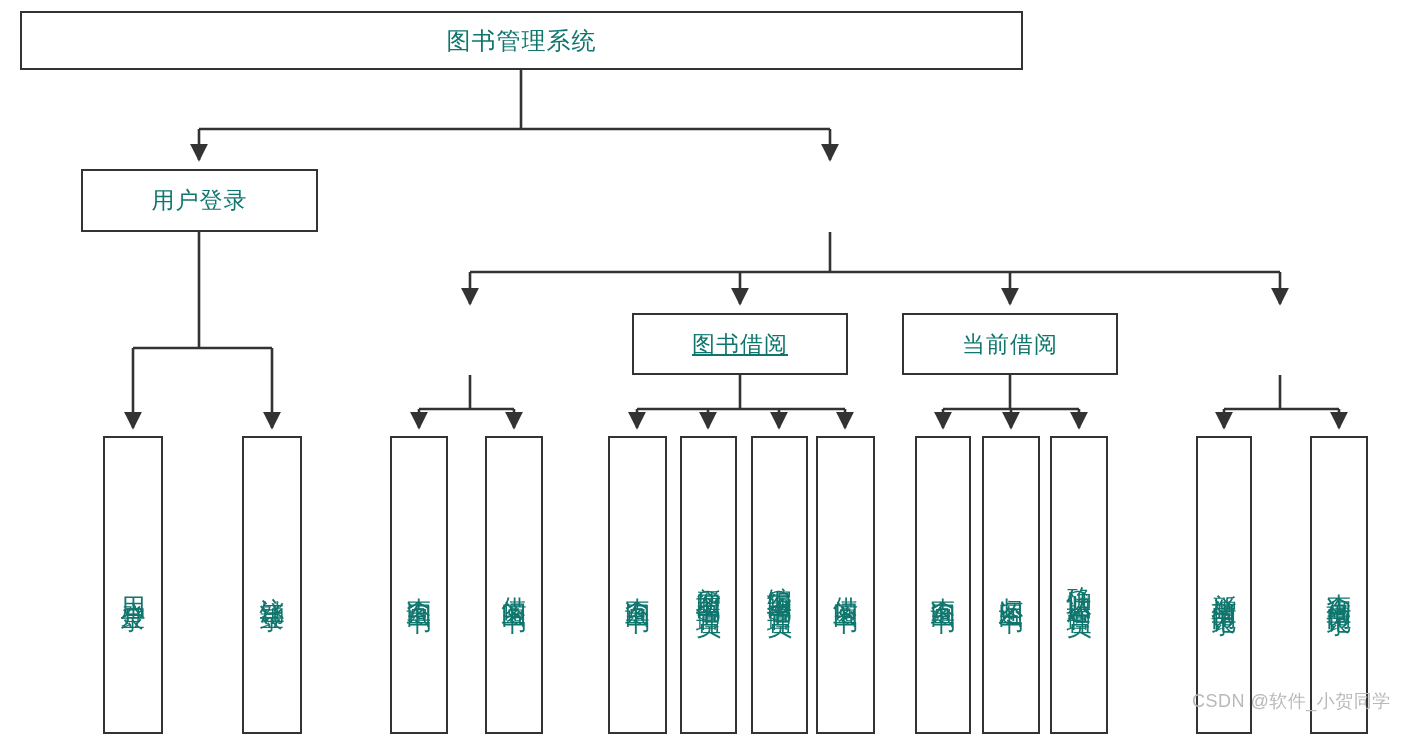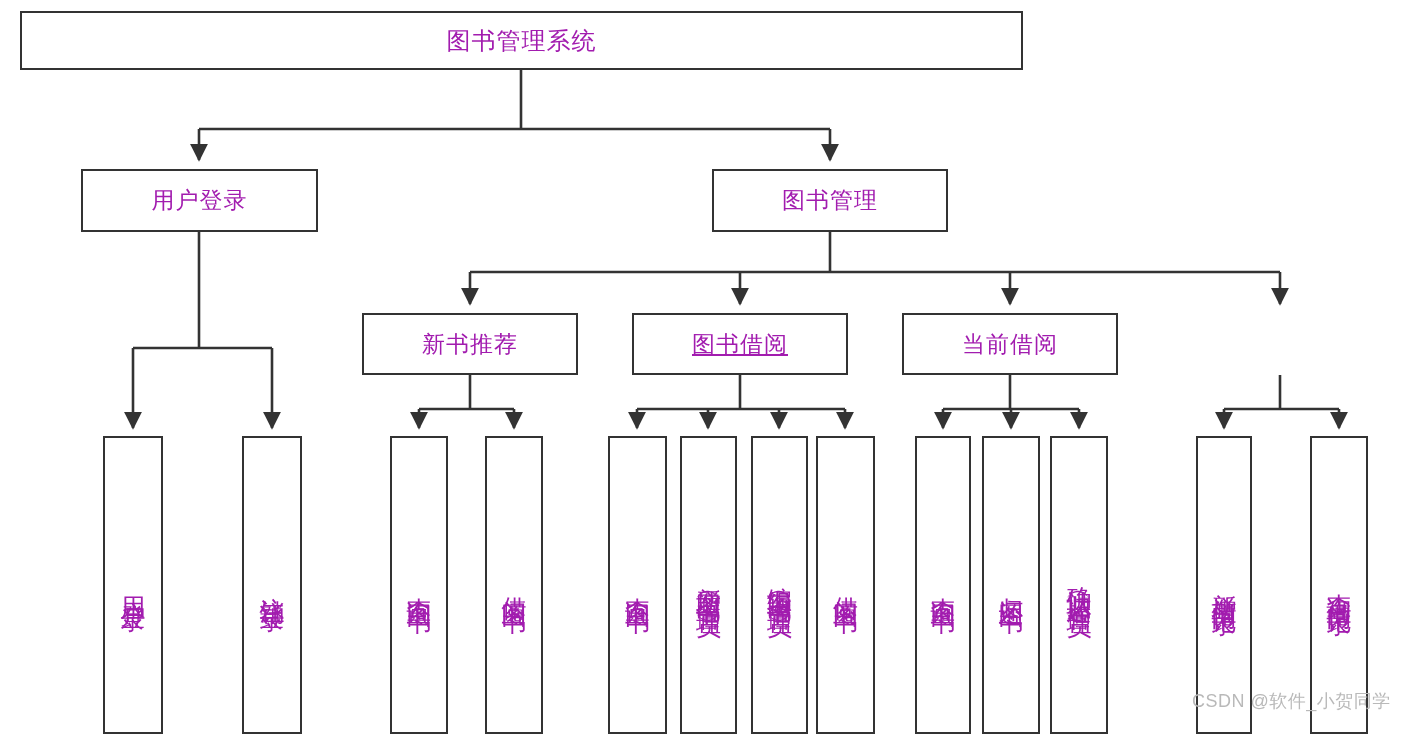--- a/index.html
+++ b/index.html
@@ -23,21 +23,21 @@
     pointer-events:none;
   }
   .node{
     position:absolute;
     box-sizing:border-box;
     border:2px solid #333333;
     background:#ffffff;
     display:flex;
     align-items:center;
     justify-content:center;
-    color:#a21caf;
+    color:#0f766e;
     z-index:2;
   }
   .node .lbl{
     display:block;
     text-align:center;
     line-height:1.15;
     white-space:nowrap;
   }
   
   .node.h .lbl{
@@ -122,27 +122,21 @@
     </g>
   </svg>
 
   <div class="node h root" style="left:20px;top:11px;width:1003px;height:59px;">
     <span class="lbl">图书管理系统</span>
   </div>
 
   <div class="node h" style="left:81px;top:169px;width:237px;height:63px;">
     <span class="lbl">用户登录</span>
   </div>
-  <div class="node h" style="left:712px;top:169px;width:236px;height:63px;">
-    <span class="lbl">图书管理</span>
-  </div>
 
-  <div class="node h" style="left:362px;top:313px;width:216px;height:62px;">
-    <span class="lbl">新书推荐</span>
-  </div>
   <div class="node h" style="left:632px;top:313px;width:216px;height:62px;text-decoration:underline;">
     <span class="lbl">图书借阅</span>
   </div>
   <div class="node h" style="left:902px;top:313px;width:216px;height:62px;">
     <span class="lbl">当前借阅</span>
   </div>
 
   <div class="node v" style="left:103px;top:436px;width:60px;height:298px;">
     <span class="lbl">用户登录</span>
   </div>

